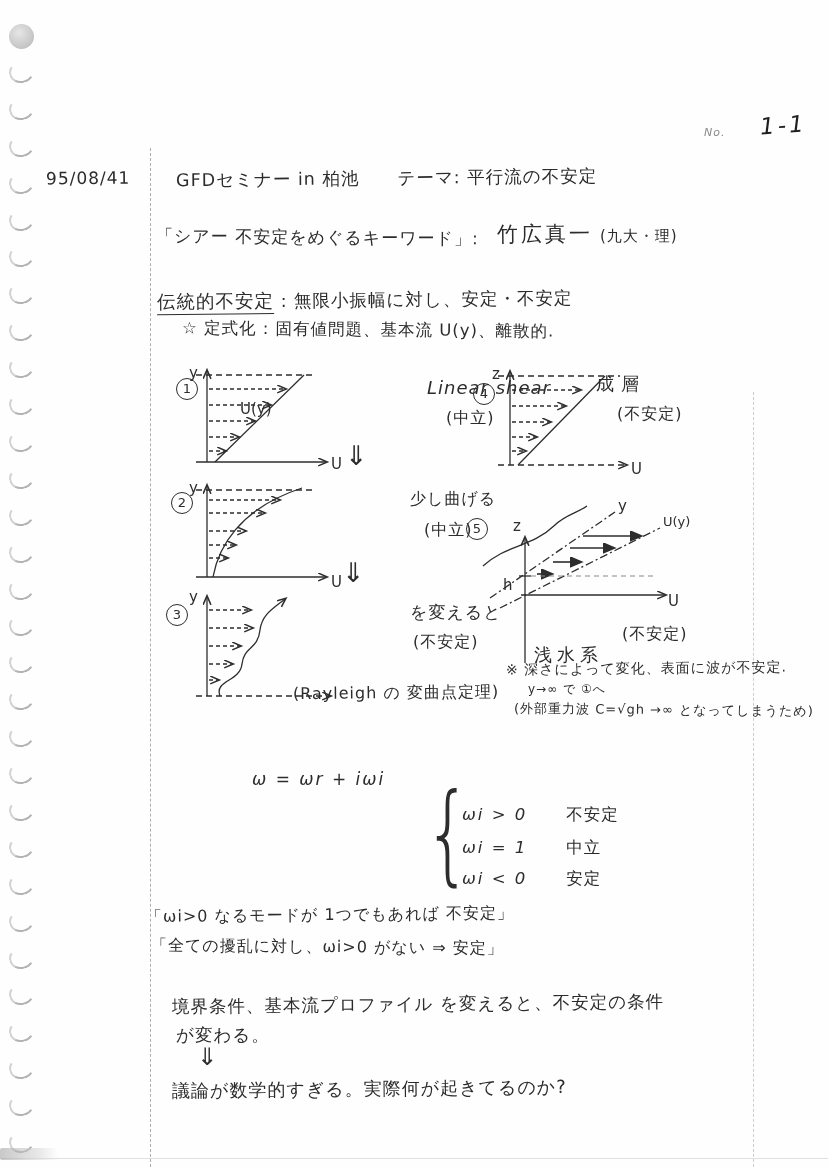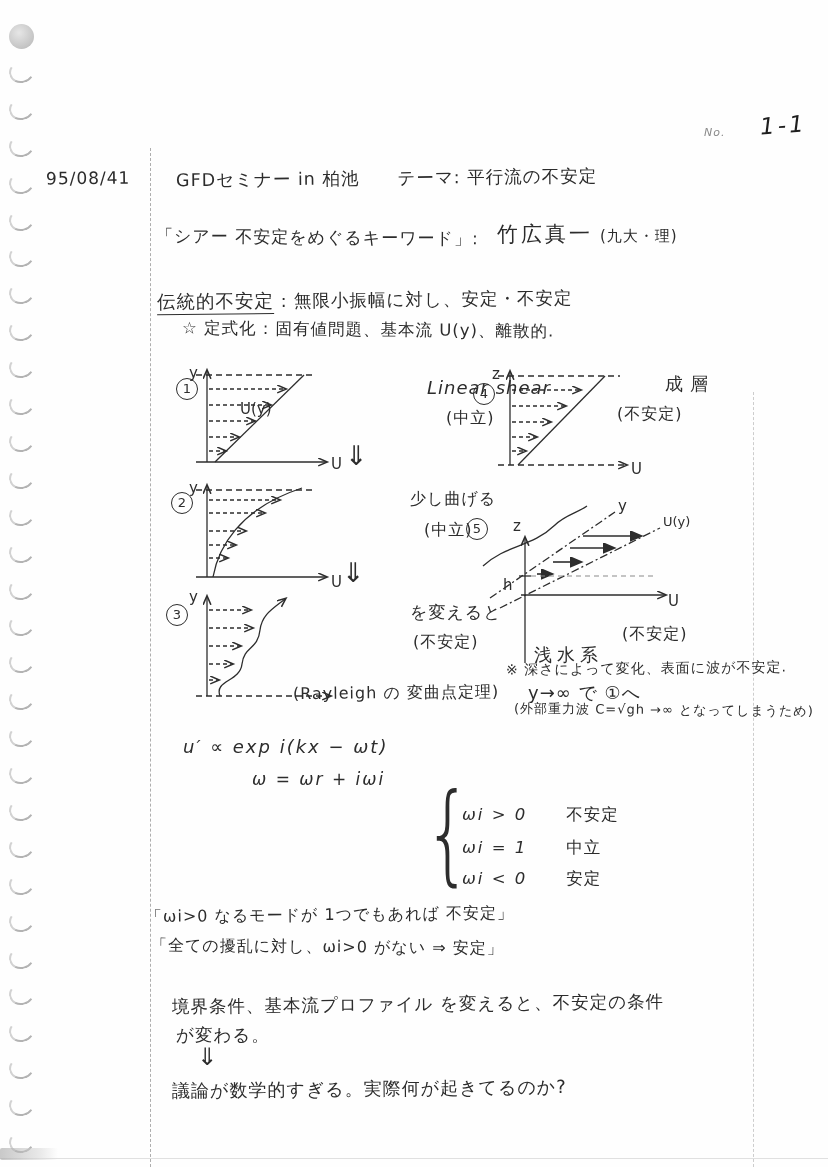--- a/index.html
+++ b/index.html
@@ -63,21 +63,21 @@
     border-radius: 50%; text-align: center; line-height: 20px; font-size: 13px;
   }
   .diag { position: absolute; }
   .svgt { font-family: "DejaVu Sans", sans-serif; font-size: 15px; fill: #2d2d2d; }
   .svgt-sm { font-family: "DejaVu Sans", sans-serif; font-size: 13px; fill: #2d2d2d; }
 
   .cap-en  { font-style: italic; font-size: 18px; }
   .down-arrow { font-size: 27px; color: #2c2c2c; }
 
   .note1 { left: 506px; top: 660px; font-size: 14px; }
-  .note2 { left: 528px; top: 681px; font-size: 18px; }
+  .note2 { left: 528px; top: 681px; font-size: 12px; }
   .note3 { left: 514px; top: 701px; font-size: 13px; }
 
   .eq1 { left: 183px; top: 736px; font-size: 18px; font-style: italic; letter-spacing: 2px; }
   .eq2 { left: 252px; top: 769px; font-size: 17px; font-style: italic; letter-spacing: 2px; text-align: right; }
   .brace { position: absolute; left: 424px; top: 788px; font-size: 108px; font-weight: 200;
            color: #2d2d2d; transform: scaleX(.7); transform-origin: left top; line-height: .85; }
   .case-row { position: absolute; left: 462px; font-size: 16.5px; white-space: nowrap; }
   .case-row .cond { display: inline-block; width: 98px; font-style: italic; letter-spacing: 2px; }
 
   .stmt1 { left: 146px; top: 905px; font-size: 16px; }
@@ -236,21 +236,21 @@
       <line x1="50" y1="103" x2="137" y2="14"></line>
       <line x1="44" y1="28" x2="112" y2="28" stroke-dasharray="4 3" marker-end="url(#a4)"></line>
       <line x1="44" y1="44" x2="97" y2="44" stroke-dasharray="4 3" marker-end="url(#a4)"></line>
       <line x1="44" y1="60" x2="82" y2="60" stroke-dasharray="4 3" marker-end="url(#a4)"></line>
       <line x1="44" y1="75" x2="68" y2="75" stroke-dasharray="4 3" marker-end="url(#a4)"></line>
       <line x1="44" y1="89" x2="57" y2="89" stroke-dasharray="4 3" marker-end="url(#a4)"></line>
     </g>
     <text x="24" y="17" class="svgt">z</text>
     <text x="163" y="112" class="svgt">U</text>
   </svg>
-  <div class="hand" style="left:665px;top:372px;font-size:18px;letter-spacing:7px">成層</div>
+  <div class="hand" style="left:596px;top:372px;font-size:18px;letter-spacing:7px">成層</div>
   <div class="hand" style="left:617px;top:404px;font-size:16px">(不安定)</div>
 
   <span class="circled-num" style="left:466px;top:518px">5</span>
   <svg class="diag" style="left:455px;top:498px" width="275" height="178">
     <defs>
         <marker id="a5" markerWidth="9" markerHeight="8" refX="6" refY="3" orient="auto">
       <path d="M0,0 L7,3 L0,6" fill="none" stroke="#2d2d2d" stroke-width="1.2"></path>
         </marker>
       <marker id="a5b" markerWidth="9" markerHeight="8" refX="6" refY="3" orient="auto">
       <path d="M0,0 L7,3 L0,6 Z" fill="#2d2d2d" stroke="#2d2d2d" stroke-width="1"></path>
@@ -275,21 +275,20 @@
     <text x="208" y="28" class="svgt-sm">U(y)</text>
     <text x="213" y="108" class="svgt">U</text>
   </svg>
   <div class="hand" style="left:534px;top:643px;font-size:18px;letter-spacing:5px">浅水系</div>
   <div class="hand" style="left:622px;top:624px;font-size:16px">(不安定)</div>
 
   <div class="hand note1 r1">※ 深さによって変化、表面に波が不安定.</div>
   <div class="hand note2">y→∞ で ①へ</div>
   <div class="hand note3 r2">(外部重力波 C=√gh →∞ となってしまうため)</div>
 
-  <div class="hand eq1">u′ ∝ exp i(kx − ωt)</div>
   <div class="hand eq2">ω = ωr + iωi</div>
   <div class="brace">{</div>
   <div class="hand case-row" style="top:804px">
     <span class="cond">ωi &gt; 0</span>
     <span>不安定</span>
   </div>
   <div class="hand case-row" style="top:837px">
     <span class="cond">ωi = 1</span>
     <span>中立</span>
   </div>

